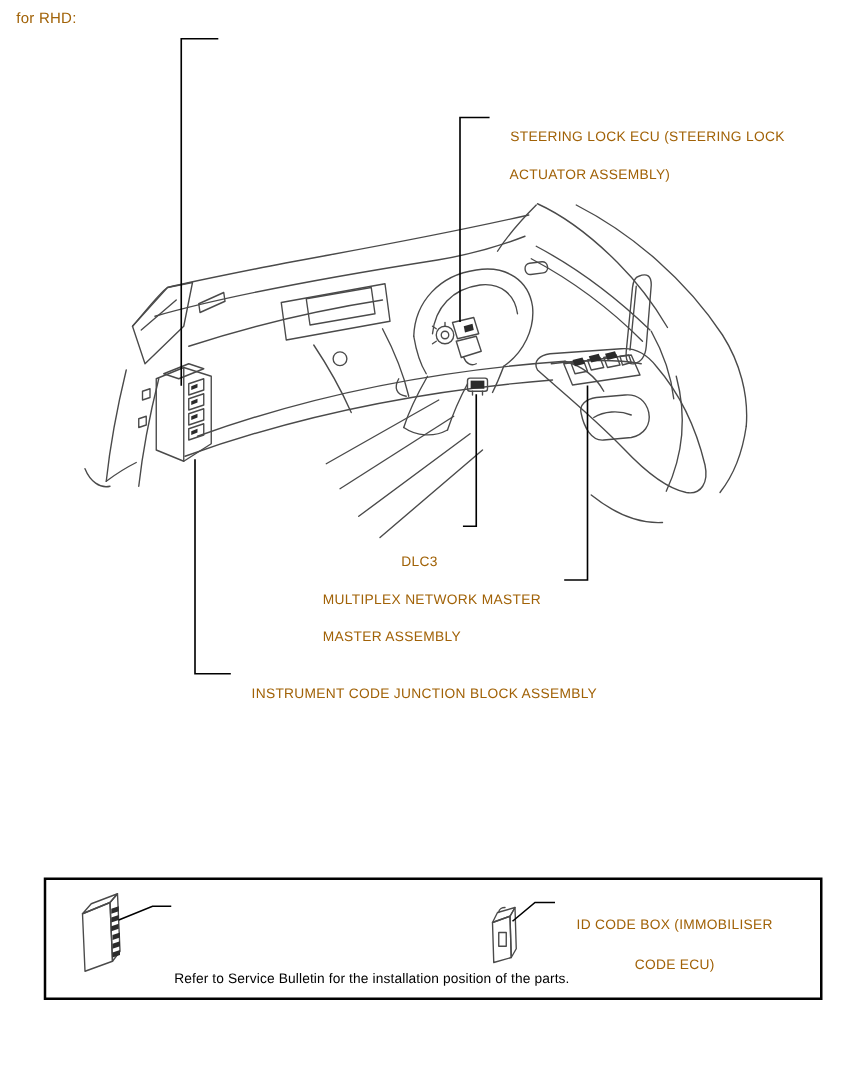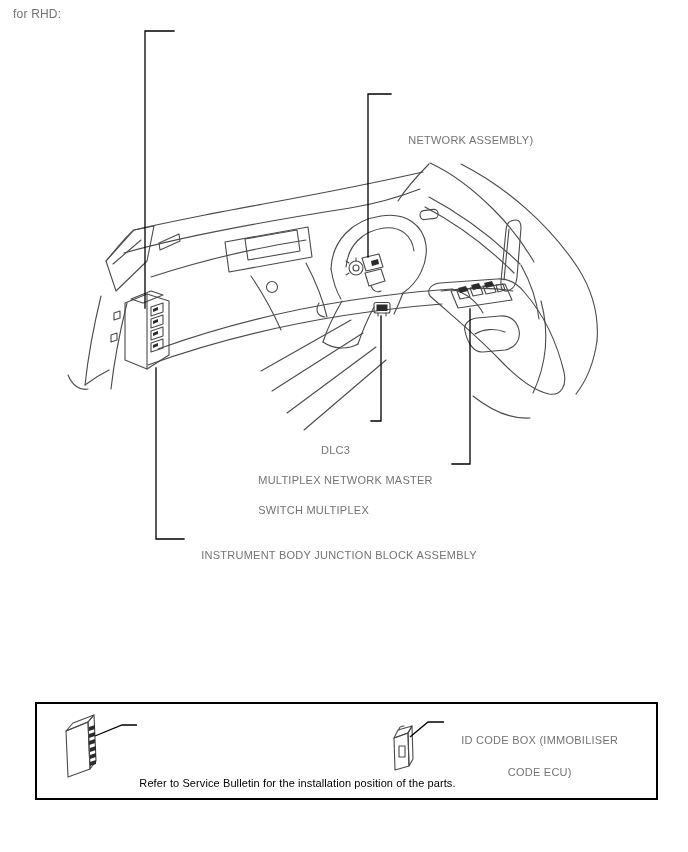--- a/index.html
+++ b/index.html
@@ -3,21 +3,21 @@
 <meta charset="utf-8">
 <style>
   html,body{margin:0;padding:0;background:#ffffff;}
   #page{
     position:relative;width:688px;height:852px;background:#ffffff;
     font-family:"Liberation Sans",sans-serif;color:#000;overflow:hidden;
   }
   #art{position:absolute;left:0;top:0;z-index:1;}
   .label{
     position:absolute;z-index:2;font-size:11px;line-height:15px;
-    letter-spacing:.25px;color:#737373;white-space:pre;
+    letter-spacing:.25px;color:#a16207;white-space:pre;
   }
   .title{font-size:12px;letter-spacing:.2px;}
   .legend-box{
     position:absolute;left:35px;top:702px;width:619px;height:94px;
     border:2px solid #000;z-index:0;background:#fff;
   }
   .legend-note{
     position:absolute;left:35px;top:777px;width:525px;text-align:center;
     z-index:2;font-size:11px;letter-spacing:.1px;color:#000;
   }
@@ -158,35 +158,35 @@
       <path d="M394,738 L398,730 L412,726 L408,733 Z"></path>
       <path d="M408,733 L412,726 L413,759 L409,766 Z"></path>
       <path d="M399,730 C399,727 402,726 404,726"></path>
       <rect x="399" y="746" width="6" height="11"></rect>
     </g>
     <path d="M410,737 L428,722 L444,722" fill="none" stroke="#000" stroke-width="1.3"></path>
   </svg>
 
 
   <div class="label" style="left:395px;top:88px;">
-    <br>
-    <span>NETWORK ASSEMBLY)</span>
+    <span>STEERING LOCK ECU (STEERING LOCK</span><br>
+    <span>ACTUATOR ASSEMBLY)</span>
   </div>
 
   <div class="label" style="left:298px;top:428px;width:62px;text-align:center;">
     <span>DLC3</span>
   </div>
 
   <div class="label" style="left:245px;top:458px;">
     <span>MULTIPLEX NETWORK MASTER</span><br>
-    <span>SWITCH MULTIPLEX</span>
+    <span>MASTER ASSEMBLY</span>
   </div>
 
   <div class="label" style="left:188px;top:533px;">
-    <span>INSTRUMENT BODY JUNCTION BLOCK ASSEMBLY</span>
+    <span>INSTRUMENT CODE JUNCTION BLOCK ASSEMBLY</span>
   </div>
 
   <div class="legend-box"></div>
 
 
   <div class="label line16" style="left:448px;top:716px;text-align:center;">
     <span>ID CODE BOX (IMMOBILISER</span><br>
     <span>CODE ECU)</span>
   </div>
 

